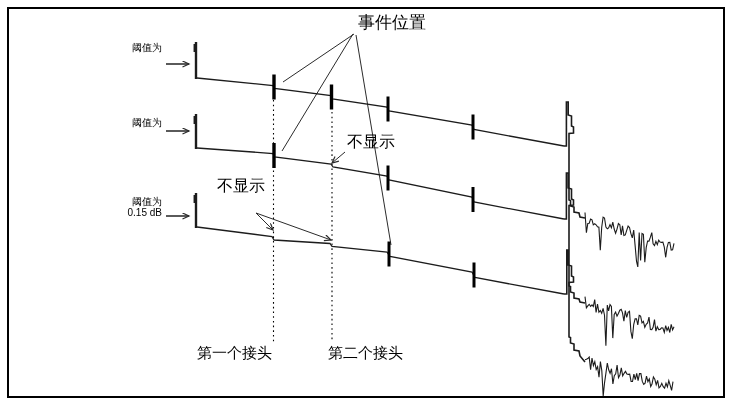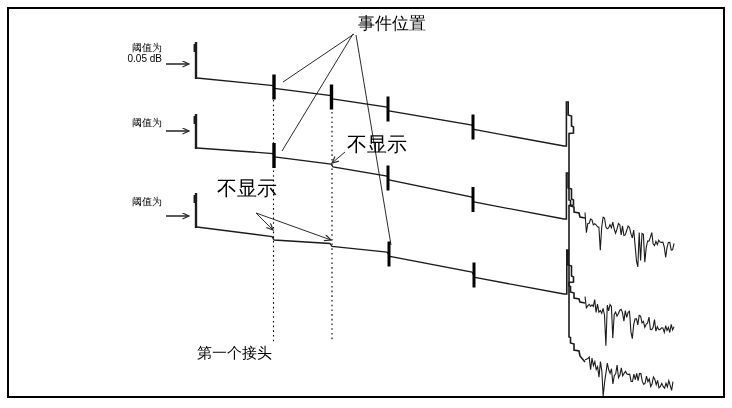--- a/index.html
+++ b/index.html
@@ -3,22 +3,22 @@
 <meta charset="utf-8">
 <style>
   html,body{margin:0;padding:0;background:#ffffff;}
   .fig{position:relative;width:732px;height:408px;background:#fff;
        font-family:"Liberation Sans","DejaVu Sans",sans-serif;overflow:hidden;}
   .frame{position:absolute;left:7px;top:7px;width:718px;height:391px;
          border:2px solid #000;box-sizing:border-box;}
   .fig svg{position:absolute;left:0;top:0;}
   .lbl{position:absolute;color:#000;white-space:nowrap;line-height:1.12;}
   .thr{text-align:right;font-size:10px;width:74px;}
-  .ev{font-size:17px;}
-  .ns{font-size:20px;}
+  .ev{font-size:17px;font-family:Liberation Mono, monospace;}
+  .ns{font-size:16px;}
   .cn{font-size:15px;text-align:right;}
 </style>
 </head>
 <body>
 
 <div class="fig">
   <div class="frame"></div>
 
   <svg id="diagram-svg" width="732" height="408">
       <defs>
@@ -70,26 +70,27 @@
         <path d="M197,227L272,236.5L274,240L330,243.5L332,246.5L387,252L390,256.5L472,272L475,277.5L564,294" stroke-width="1.3"></path>
         <line x1="389" y1="241.5" x2="389" y2="266.5" stroke="#000" stroke-width="3"></line>
         <line x1="474" y1="262.5" x2="474" y2="287.5" stroke="#000" stroke-width="3"></line>
         <path d="M564,294L566.8,294L566.8,250L568.2,250L568.2,265L571.5,266L571.5,276L573.5,277L573.5,282L569,282.5L569,337L570.5,337.5L570.5,343L574,344L574,350L579,351L580,356L585,362" stroke-width="1.6"></path>
         <path d="M585.0,359.8L586.4,359.3L587.8,358.6L589.2,357.1L590.6,369.8L592.0,358.0L593.4,365.7L594.8,361.7L596.2,369.5L597.6,366.7L599.0,377.1L600.4,361.6L601.8,370.6L603.2,395.9L604.6,382.3L606.0,372.7L607.3,363.1L608.7,369.8L610.1,373.3L611.5,368.7L612.9,383.9L614.3,375.7L615.7,373.8L617.1,365.1L618.5,377.7L619.9,375.0L621.3,367.9L622.7,375.8L624.1,373.3L625.5,371.4L626.9,374.0L628.3,374.4L629.7,374.2L631.1,381.4L632.5,381.5L633.9,374.2L635.3,379.6L636.7,373.4L638.1,380.6L639.5,373.6L640.9,373.6L642.3,381.4L643.7,384.4L645.1,383.1L646.5,376.2L647.9,381.6L649.3,378.9L650.7,386.5L652.0,384.0L653.4,376.9L654.8,379.2L656.2,384.8L657.6,380.3L659.0,387.9L660.4,386.5L661.8,383.3L663.2,386.6L664.6,388.1L666.0,383.2L667.4,386.8L668.8,380.6L670.2,385.3L671.6,390.3L673.0,381.7" stroke-width="1.1"></path>
       </g>
     </svg>
 
   <div class="lbl thr" style="left:88px;top:42px;">
     <div>阈值为</div>
-    <div>0.05 dB</div>
   </div>
   <div class="lbl thr" style="left:88px;top:117px;">
     <div>阈值为</div>
   </div>
   <div class="lbl thr" style="left:88px;top:196px;">
     <div>阈值为</div>
+    <div>0.15 dB</div>
   </div>
 
   <div class="lbl ev" style="left:358px;top:14px;">事件位置</div>
   <div class="lbl ns" style="left:347px;top:133px;">不显示</div>
   <div class="lbl ns" style="left:217px;top:177px;">不显示</div>
   <div class="lbl cn" style="left:197px;top:345px;">第一个接头</div>
+  <div class="lbl cn" style="left:328px;top:345px;">第二个接头</div>
 </div>
 
 </body></html>

